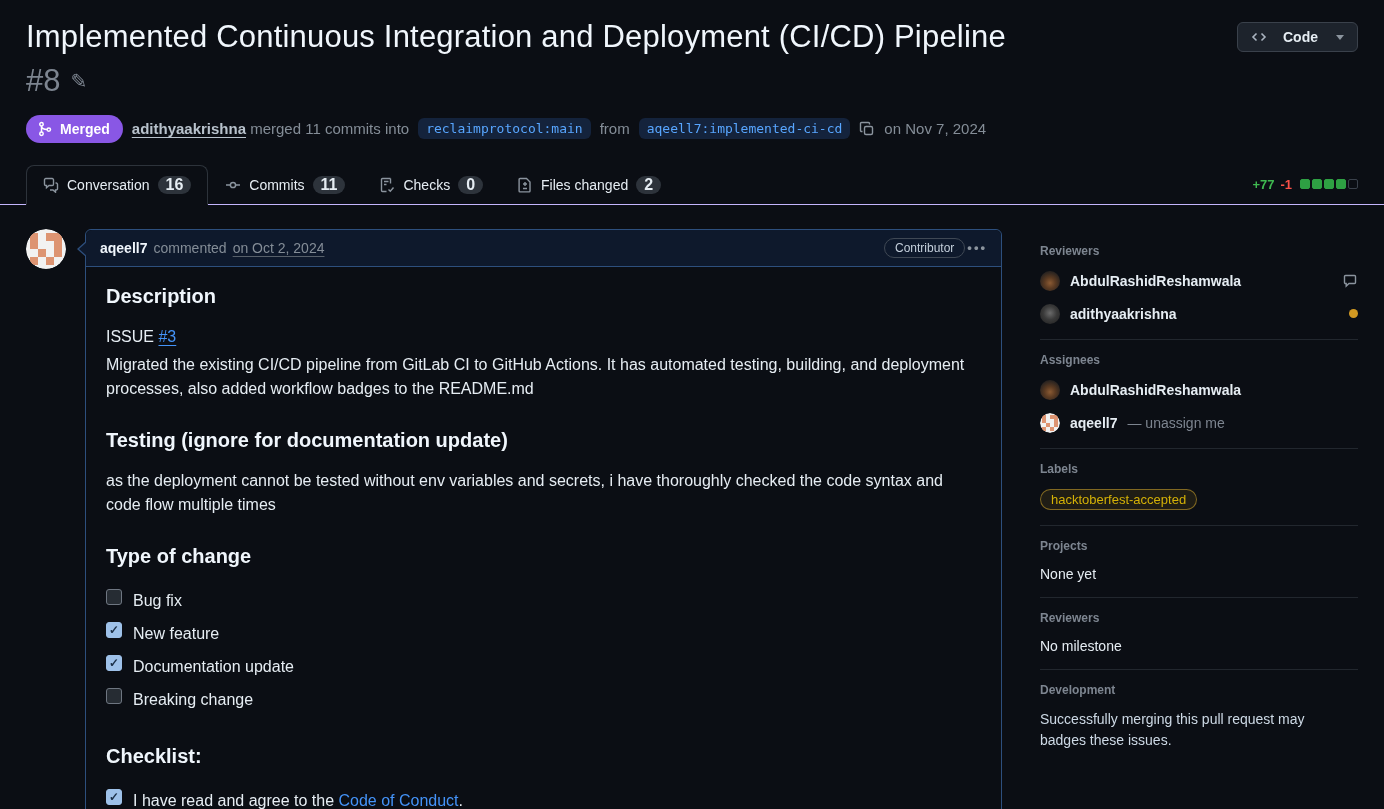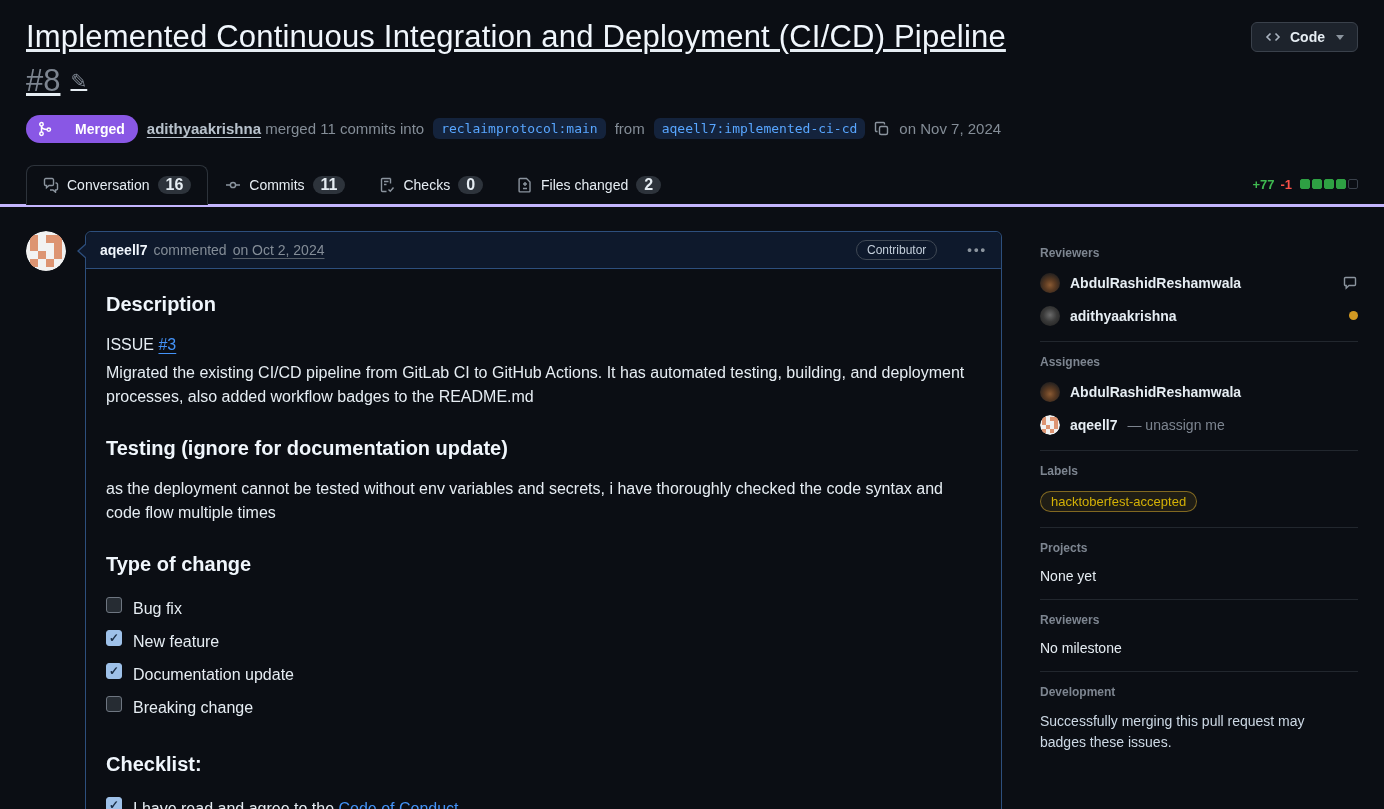--- a/index.html
+++ b/index.html
@@ -7,52 +7,52 @@
   body {
     background:#0b0e14;
     color:#e6edf3;
     font-family:"Liberation Sans", sans-serif;
     font-size:14px;
   }
   .page { padding:18px 26px 0; }
 
   
   .pr-header { display:flex; justify-content:space-between; align-items:flex-start; }
-  .pr-title-wrap { max-width:1200px;text-decoration:underline; }
+  .pr-title-wrap { max-width:1200px; }
   .pr-title { font-size:31px; font-weight:500; color:#f0f6fc; line-height:1.25; letter-spacing:.2px; }
   .pr-number-line { display:flex; align-items:center; gap:10px; margin-top:6px; }
   .pr-number { font-size:31px; font-weight:400; color:#7d8590; }
   .pencil-icon { color:#7d8590; font-size:20px; cursor:pointer; }
   .code-btn {
-    display:flex; align-items:center; gap:9px;
+    display:flex; align-items:center; gap:16px;
     background:#1d232c; border:1px solid #3a414b; border-radius:6px;
     padding:6px 13px; color:#e6edf3; font-size:14px; font-weight:600; cursor:pointer;
     margin-top:4px; white-space:nowrap;
   }
   .code-btn svg { stroke:#aab4c0; }
   .caret-down { width:0; height:0; border-left:4px solid transparent; border-right:4px solid transparent; border-top:5px solid #8b949e; margin-left:2px; }
 
   
   .merge-bar { display:flex; align-items:center; gap:9px; margin-top:16px; flex-wrap:nowrap; }
   .merged-badge {
-    display:flex; align-items:center; gap:22px;
+    display:flex; align-items:center; gap:7px;
     background:#8957e5; color:#ffffff; font-weight:700; font-size:14px;
     border-radius:999px; padding:6px 13px 6px 11px;
   }
   .merge-text { color:#848d97; font-size:15px; }
   .merge-author { color:#b8c2cc; font-weight:700; text-decoration:underline; text-underline-offset:3px; cursor:pointer; }
   .branch-label {
     font-family:"DejaVu Sans Mono", monospace; font-size:13px; color:#58a6ff;
     background:#14233c; border-radius:6px; padding:3px 8px; cursor:pointer; white-space:nowrap;
   }
   .copy-icon { display:inline-flex; cursor:pointer; }
   .copy-icon svg { stroke:#8b949e; }
 
   
-  .tabnav { margin-top:22px; border-bottom:3px solid #c4b5fd; padding:0 26px; display:flex; align-items:flex-end; position:relative; }
+  .tabnav { margin-top:22px; border-bottom:1px solid #c4b5fd; padding:0 26px; display:flex; align-items:flex-end; position:relative; }
   .tab {
     display:flex; align-items:center; gap:8px;
     padding:10px 16px; font-size:14px; color:#e6edf3; cursor:pointer;
     border:1px solid transparent; border-radius:8px 8px 0 0; margin-bottom:-1px;
   }
   .tab.active { background:#0b0e14; border-color:#2d333b; border-bottom-color:#0b0e14; }
   .tab svg { stroke:#8b949e; fill:none; }
   .tab-count {
     background:#2d333b; color:#e6edf3; font-size:16px; font-weight:600;
     border-radius:999px; padding:1px 8px; line-height:16px;
@@ -88,30 +88,30 @@
     content:""; position:absolute; left:-9px; top:11px;
     border-top:8px solid transparent; border-bottom:8px solid transparent; border-right:9px solid #2d4f7d;
   }
   .comment-header::after {
     content:""; position:absolute; left:-7.5px; top:11px;
     border-top:8px solid transparent; border-bottom:8px solid transparent; border-right:9px solid #0e192c;
   }
   .comment-author { font-weight:700; color:#f0f6fc; cursor:pointer; }
   .comment-meta { color:#848d97; }
   .comment-date { color:#848d97; text-decoration:underline; text-decoration-color:#57606a; text-underline-offset:3px; cursor:pointer; }
-  .header-right { margin-left:auto; display:flex; align-items:center; gap:30px; }
+  .header-right { margin-left:auto; display:flex; align-items:center; gap:2px; }
   .contributor-badge {
     border:1px solid #3f4854; color:#c4cfdb; font-size:12px;
     border-radius:999px; padding:2px 10px; cursor:default;
   }
   .kebab { color:#8b949e; letter-spacing:2px; font-weight:700; font-size:13px; cursor:pointer; }
 
   .comment-body { padding:6px 20px 24px; font-size:16px; line-height:1.5; }
   .md-h { font-size:20px; font-weight:700; color:#f0f6fc; margin:24px 0 14px; }
-  .md-h.first { margin-top:14px; }
+  .md-h.first { margin-top:8px; }
   .md-p { color:#e6edf3; margin:0 0 4px; max-width:860px; }
   .md-link { color:#4493f8; text-decoration:underline; text-underline-offset:3px; cursor:pointer; }
 
   ul.task-list { list-style:none; margin:4px 0 0; }
   .task-item { display:flex; gap:11px; padding:4.5px 0; }
   .cbx {
     width:16px; height:16px; border-radius:3px; flex:none;
     background:#262c33; border:1.5px solid #6e7681;
     display:flex; align-items:center; justify-content:center;
   }

